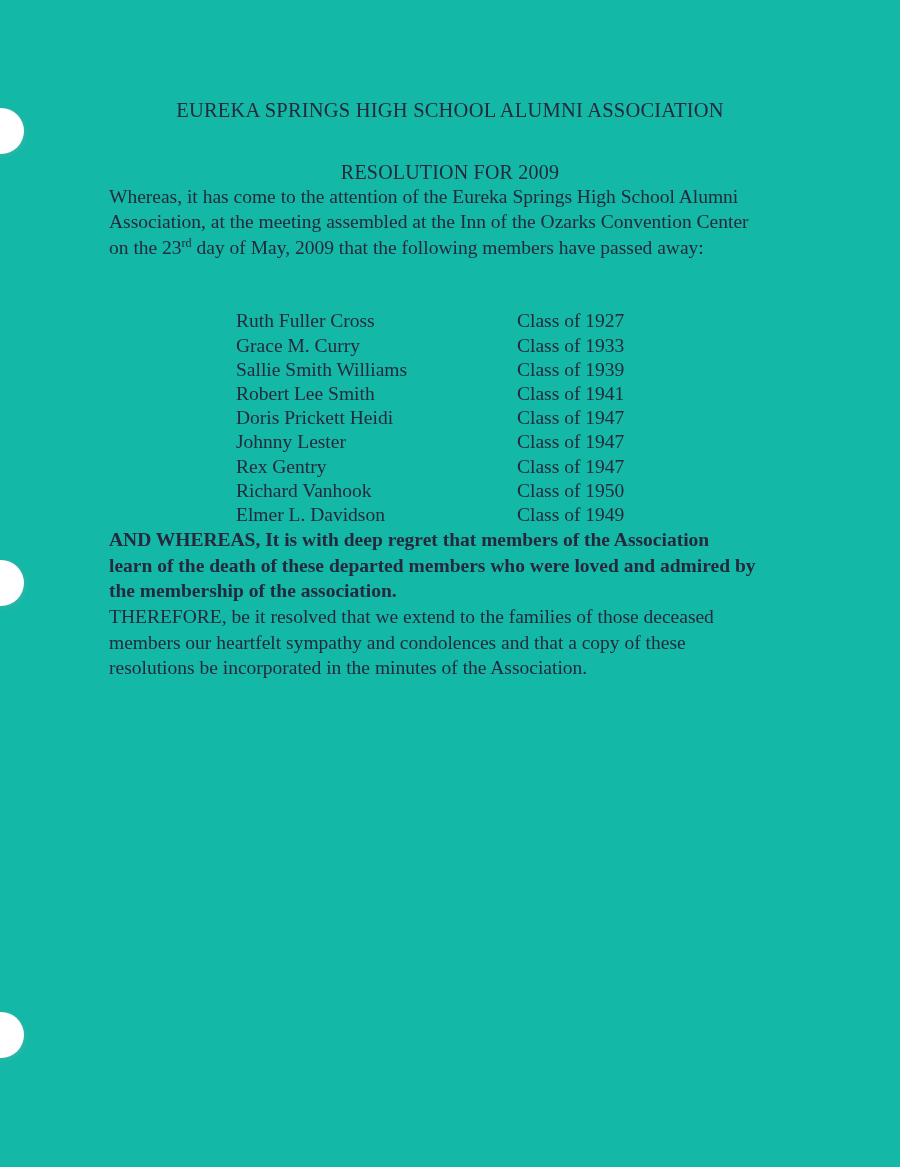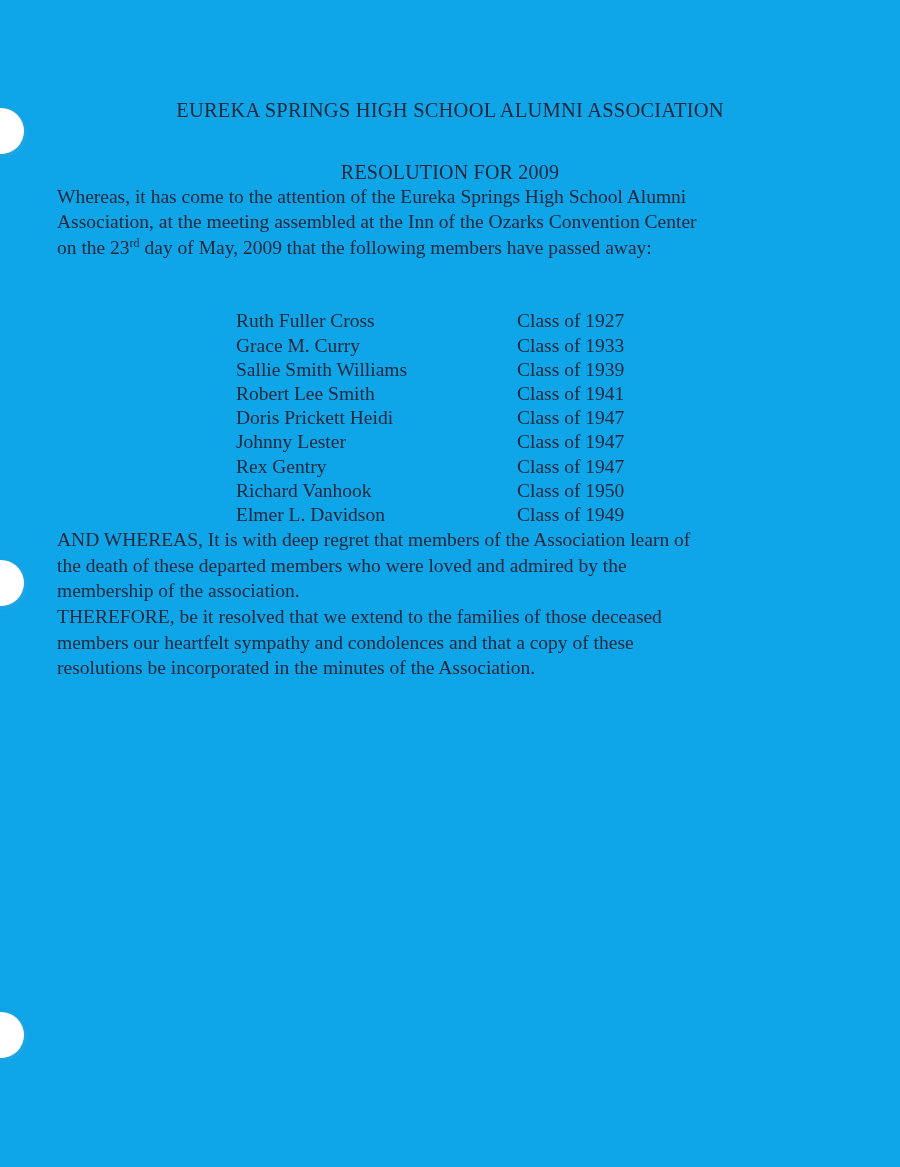--- a/index.html
+++ b/index.html
@@ -13,21 +13,21 @@
     font-family: "Liberation Serif", "DejaVu Serif", serif;
     color: #24293d;
     position: relative;
     overflow: hidden;
   }
 
   
   .page {
     position: absolute;
     inset: 0;
-    background: #0ea5e9;
+    background: #14b8a6;
   }
 
   
   .punch {
     position: absolute;
     left: -22px;
     width: 46px;
     height: 46px;
     border-radius: 50%;
     background: #ffffff;
@@ -55,21 +55,21 @@
     line-height: 1.2;
     white-space: nowrap;
   }
   .doc-subtitle {
     font-size: 20px;
     letter-spacing: 0.2px;
     margin-top: 38px;
   }
 
   .body-block {
-    margin-left: 57px;
+    margin-left: 109px;
     width: 648px;
   }
 
   p.para {
     font-size: 19.5px;
     line-height: 25.6px;
     margin: 0;
     text-align: left;
   }
 
@@ -93,21 +93,21 @@
     padding: 0;
     vertical-align: baseline;
     white-space: nowrap;
   }
   .members td.name {
     width: 269px;
     padding-right: 12px;
   }
   .members td.classof { }
 
-  .closing-1 { margin-top: 52px; }
+  .closing-1 { margin-top: 52px; font-weight: bold; }
   .closing-2 { margin-top: 27px; }
 </style>
 </head>
 <body>
 
 <div class="page">
 
   <div class="punch p1"></div>
   <div class="punch p2"></div>
   <div class="punch p3"></div>

